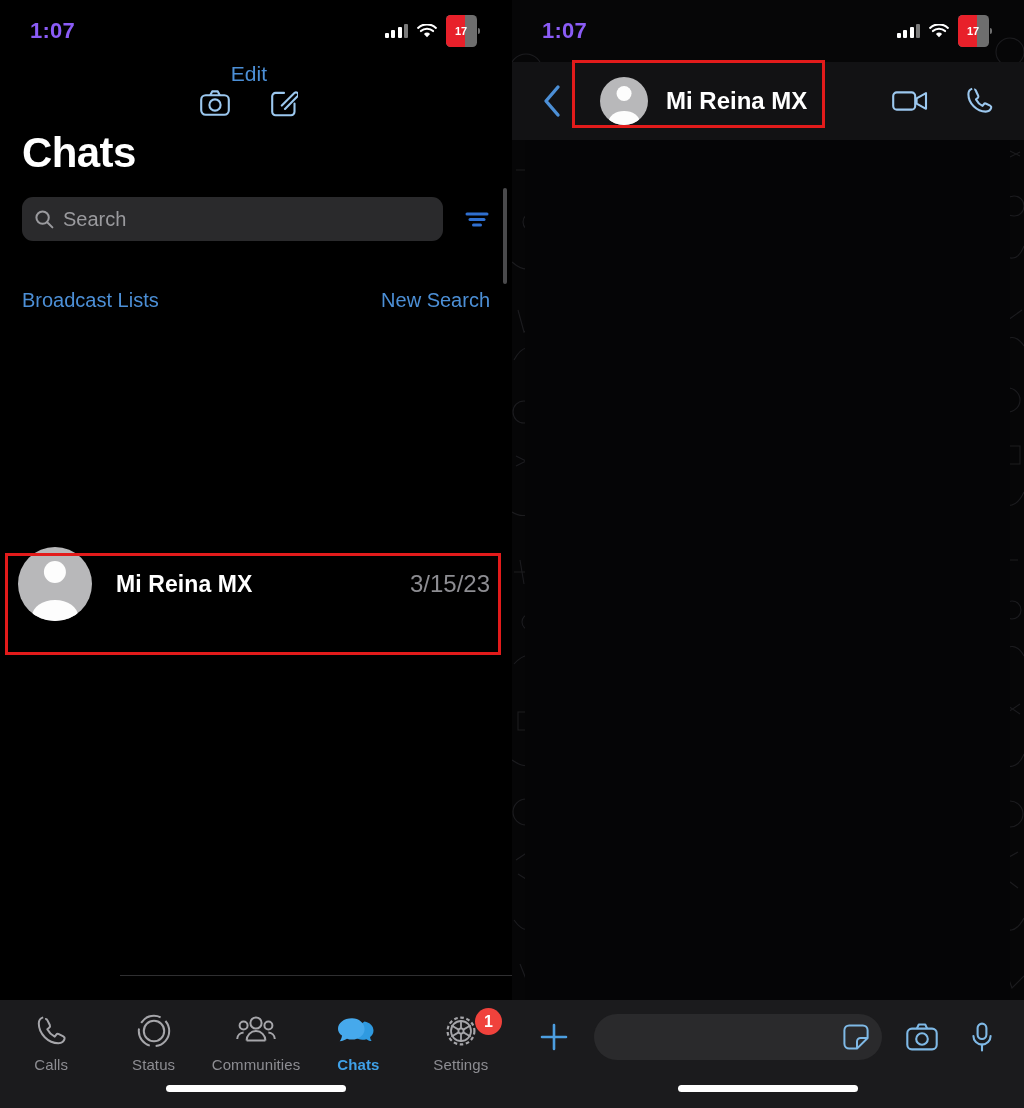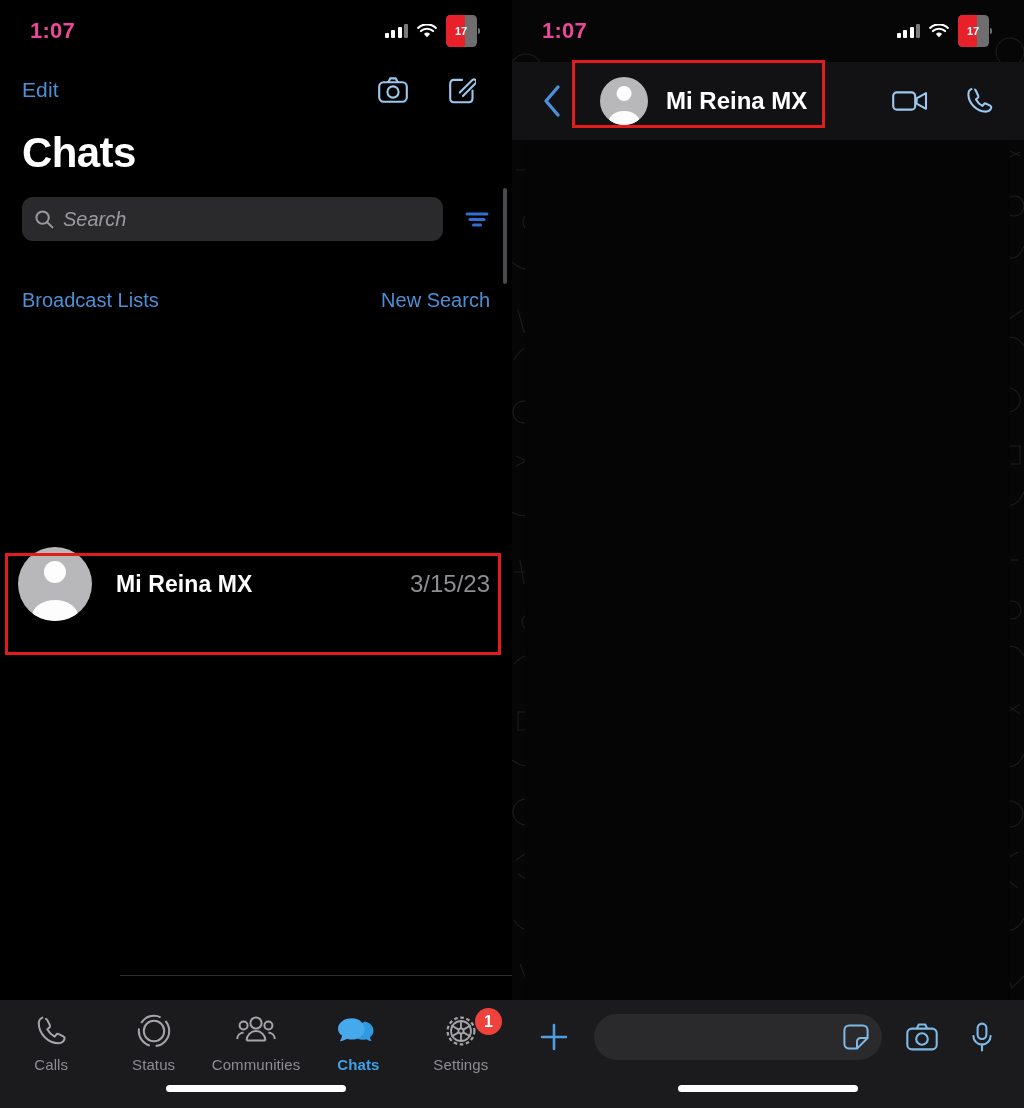--- a/index.html
+++ b/index.html
@@ -16,21 +16,21 @@
   .panel-left{ background:#000; }
   .panel-right{ background:#000; }
 
   
   .statusbar{
     position:relative; height:62px;
     display:flex; align-items:center; justify-content:space-between;
     padding:0 32px 0 30px;
   }
   .sb-time{
-    color:#ec4899; font-size:22px; font-weight:700; letter-spacing:.2px;
+    color:#8b5cf6; font-size:22px; font-weight:700; letter-spacing:.2px;
   }
   .sb-right{ display:flex; align-items:center; gap:9px; }
   .sb-signal{ display:flex; align-items:flex-end; gap:2.5px; height:14px; }
   .sb-signal i{ display:block; width:4px; background:#ffffff; border-radius:1px; }
   .sb-signal i:nth-child(1){ height:5px; }
   .sb-signal i:nth-child(2){ height:8px; }
   .sb-signal i:nth-child(3){ height:11px; }
   .sb-signal i:nth-child(4){ height:14px; background:#7a7a7a; }
   .sb-wifi{ width:20px; height:15px; position:relative; }
   .sb-batt{
@@ -48,32 +48,33 @@
   }
   .sb-batt-cap{
     width:2px; height:6px; background:#6e6e6e; border-radius:0 2px 2px 0;
     margin-left:1px;
   }
 
   
   .l-navbar{
     height:55px; display:flex; align-items:center; justify-content:space-between;
     padding:0 36px 0 22px;
+    flex-direction:column;
   }
   .l-edit{ color:#4c8fd6; font-size:21px; letter-spacing:.1px; }
   .l-navicons{ display:flex; align-items:center; gap:40px; }
 
   .l-title{
     font-size:42px; font-weight:800; color:#ffffff;
     padding:12px 0 0 22px; letter-spacing:-.6px;
   }
 
   
   .l-searchrow{
-    display:flex; align-items:center; padding:20px 22px 0 22px; gap:21px;font-style:italic;
+    display:flex; align-items:center; padding:20px 22px 0 22px; gap:21px;
   }
   .l-search{
     flex:1; height:44px; background:#2a2a2c; border-radius:11px;
     display:flex; align-items:center; padding:0 12px; gap:9px;
   }
   .l-search .ph{ color:#9a9a9e; font-size:20px; }
 
   .l-linkrow{
     display:flex; align-items:center; justify-content:space-between;
     padding:48px 22px 0 22px;

